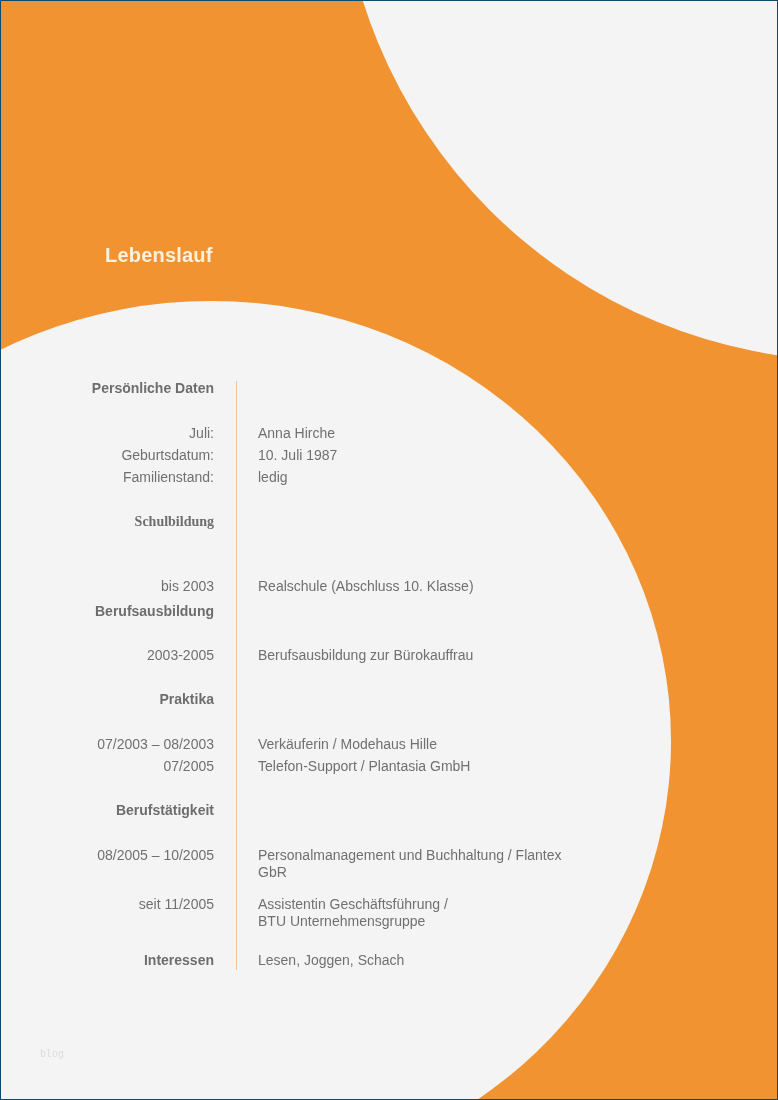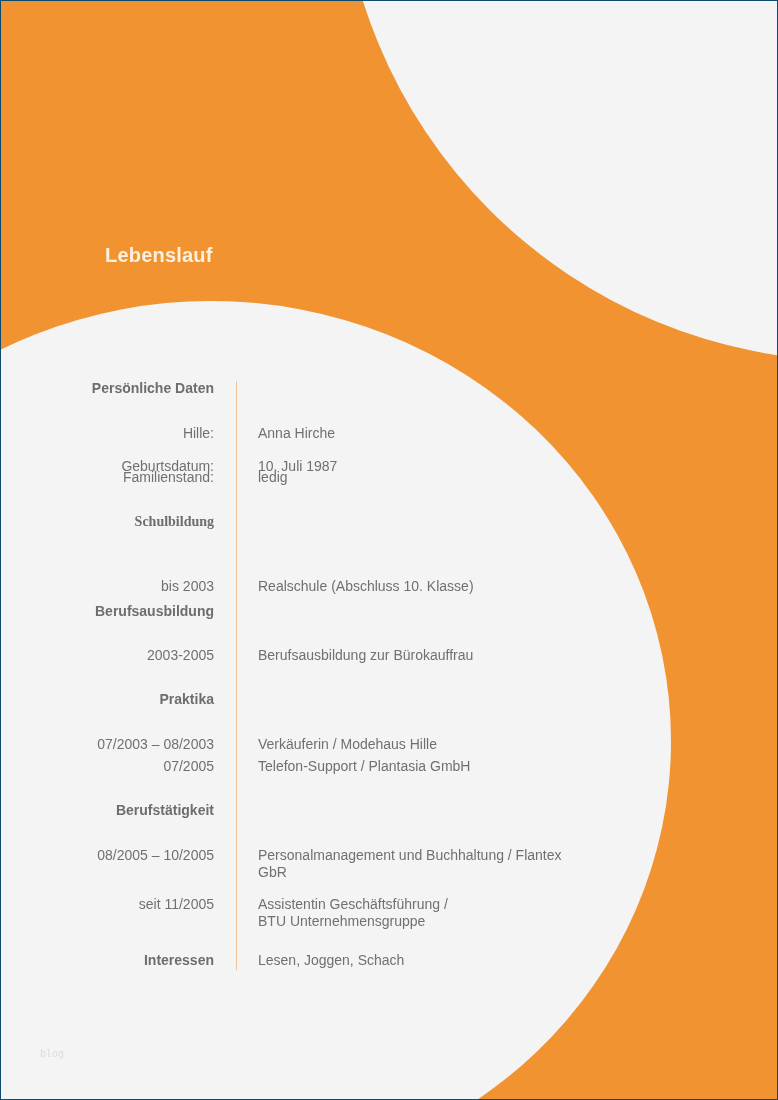--- a/index.html
+++ b/index.html
@@ -54,24 +54,24 @@
   <div class="circle-main"></div>
 
   <div class="title">Lebenslauf</div>
 
   <div class="divider"></div>
 
   <div class="row" style="top:379px;">
     <span class="lbl head">Persönliche Daten</span>
   </div>
   <div class="row" style="top:424px;">
-    <span class="lbl">Hille:</span>
+    <span class="lbl">Juli:</span>
     <span class="val">Anna Hirche</span>
   </div>
-  <div class="row" style="top:446px;margin-top:11px;">
+  <div class="row" style="top:446px;">
     <span class="lbl">Geburtsdatum:</span>
     <span class="val">10. Juli 1987</span>
   </div>
   <div class="row" style="top:468px;">
     <span class="lbl">Familienstand:</span>
     <span class="val">ledig</span>
   </div>
 
   <div class="row" style="top:513px;font-family:Liberation Serif, serif;">
     <span class="lbl head">Schulbildung</span>

